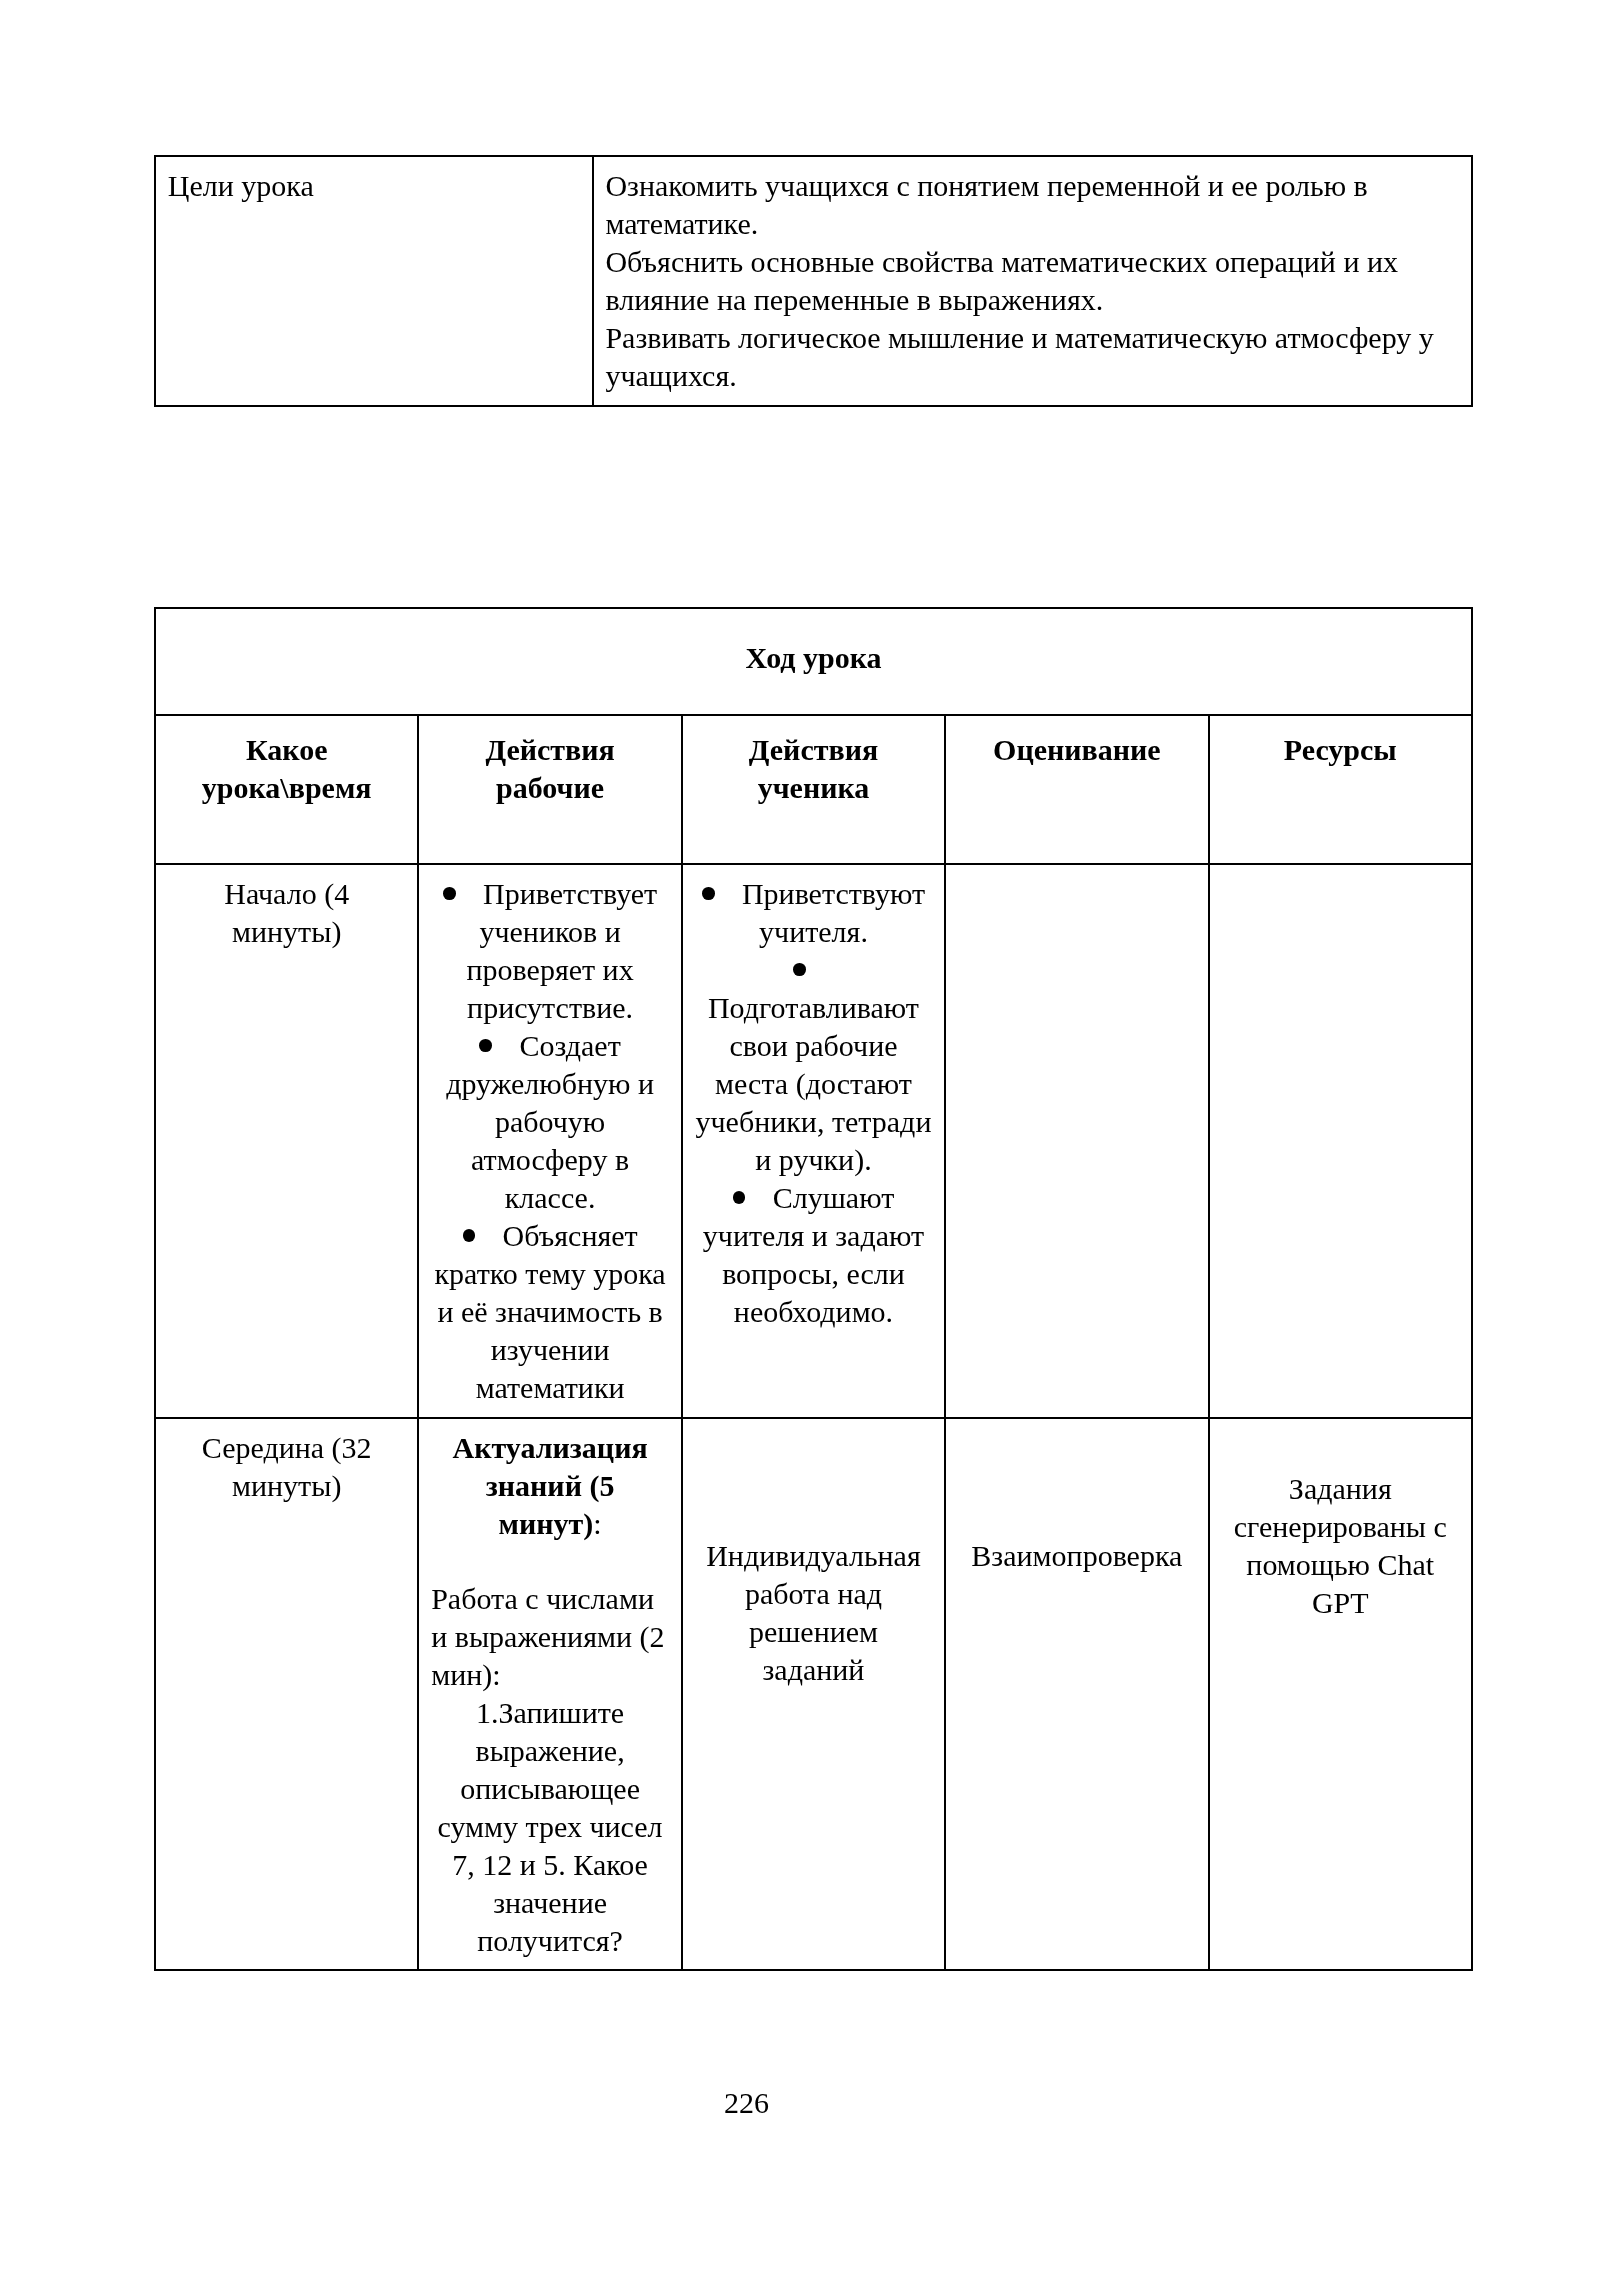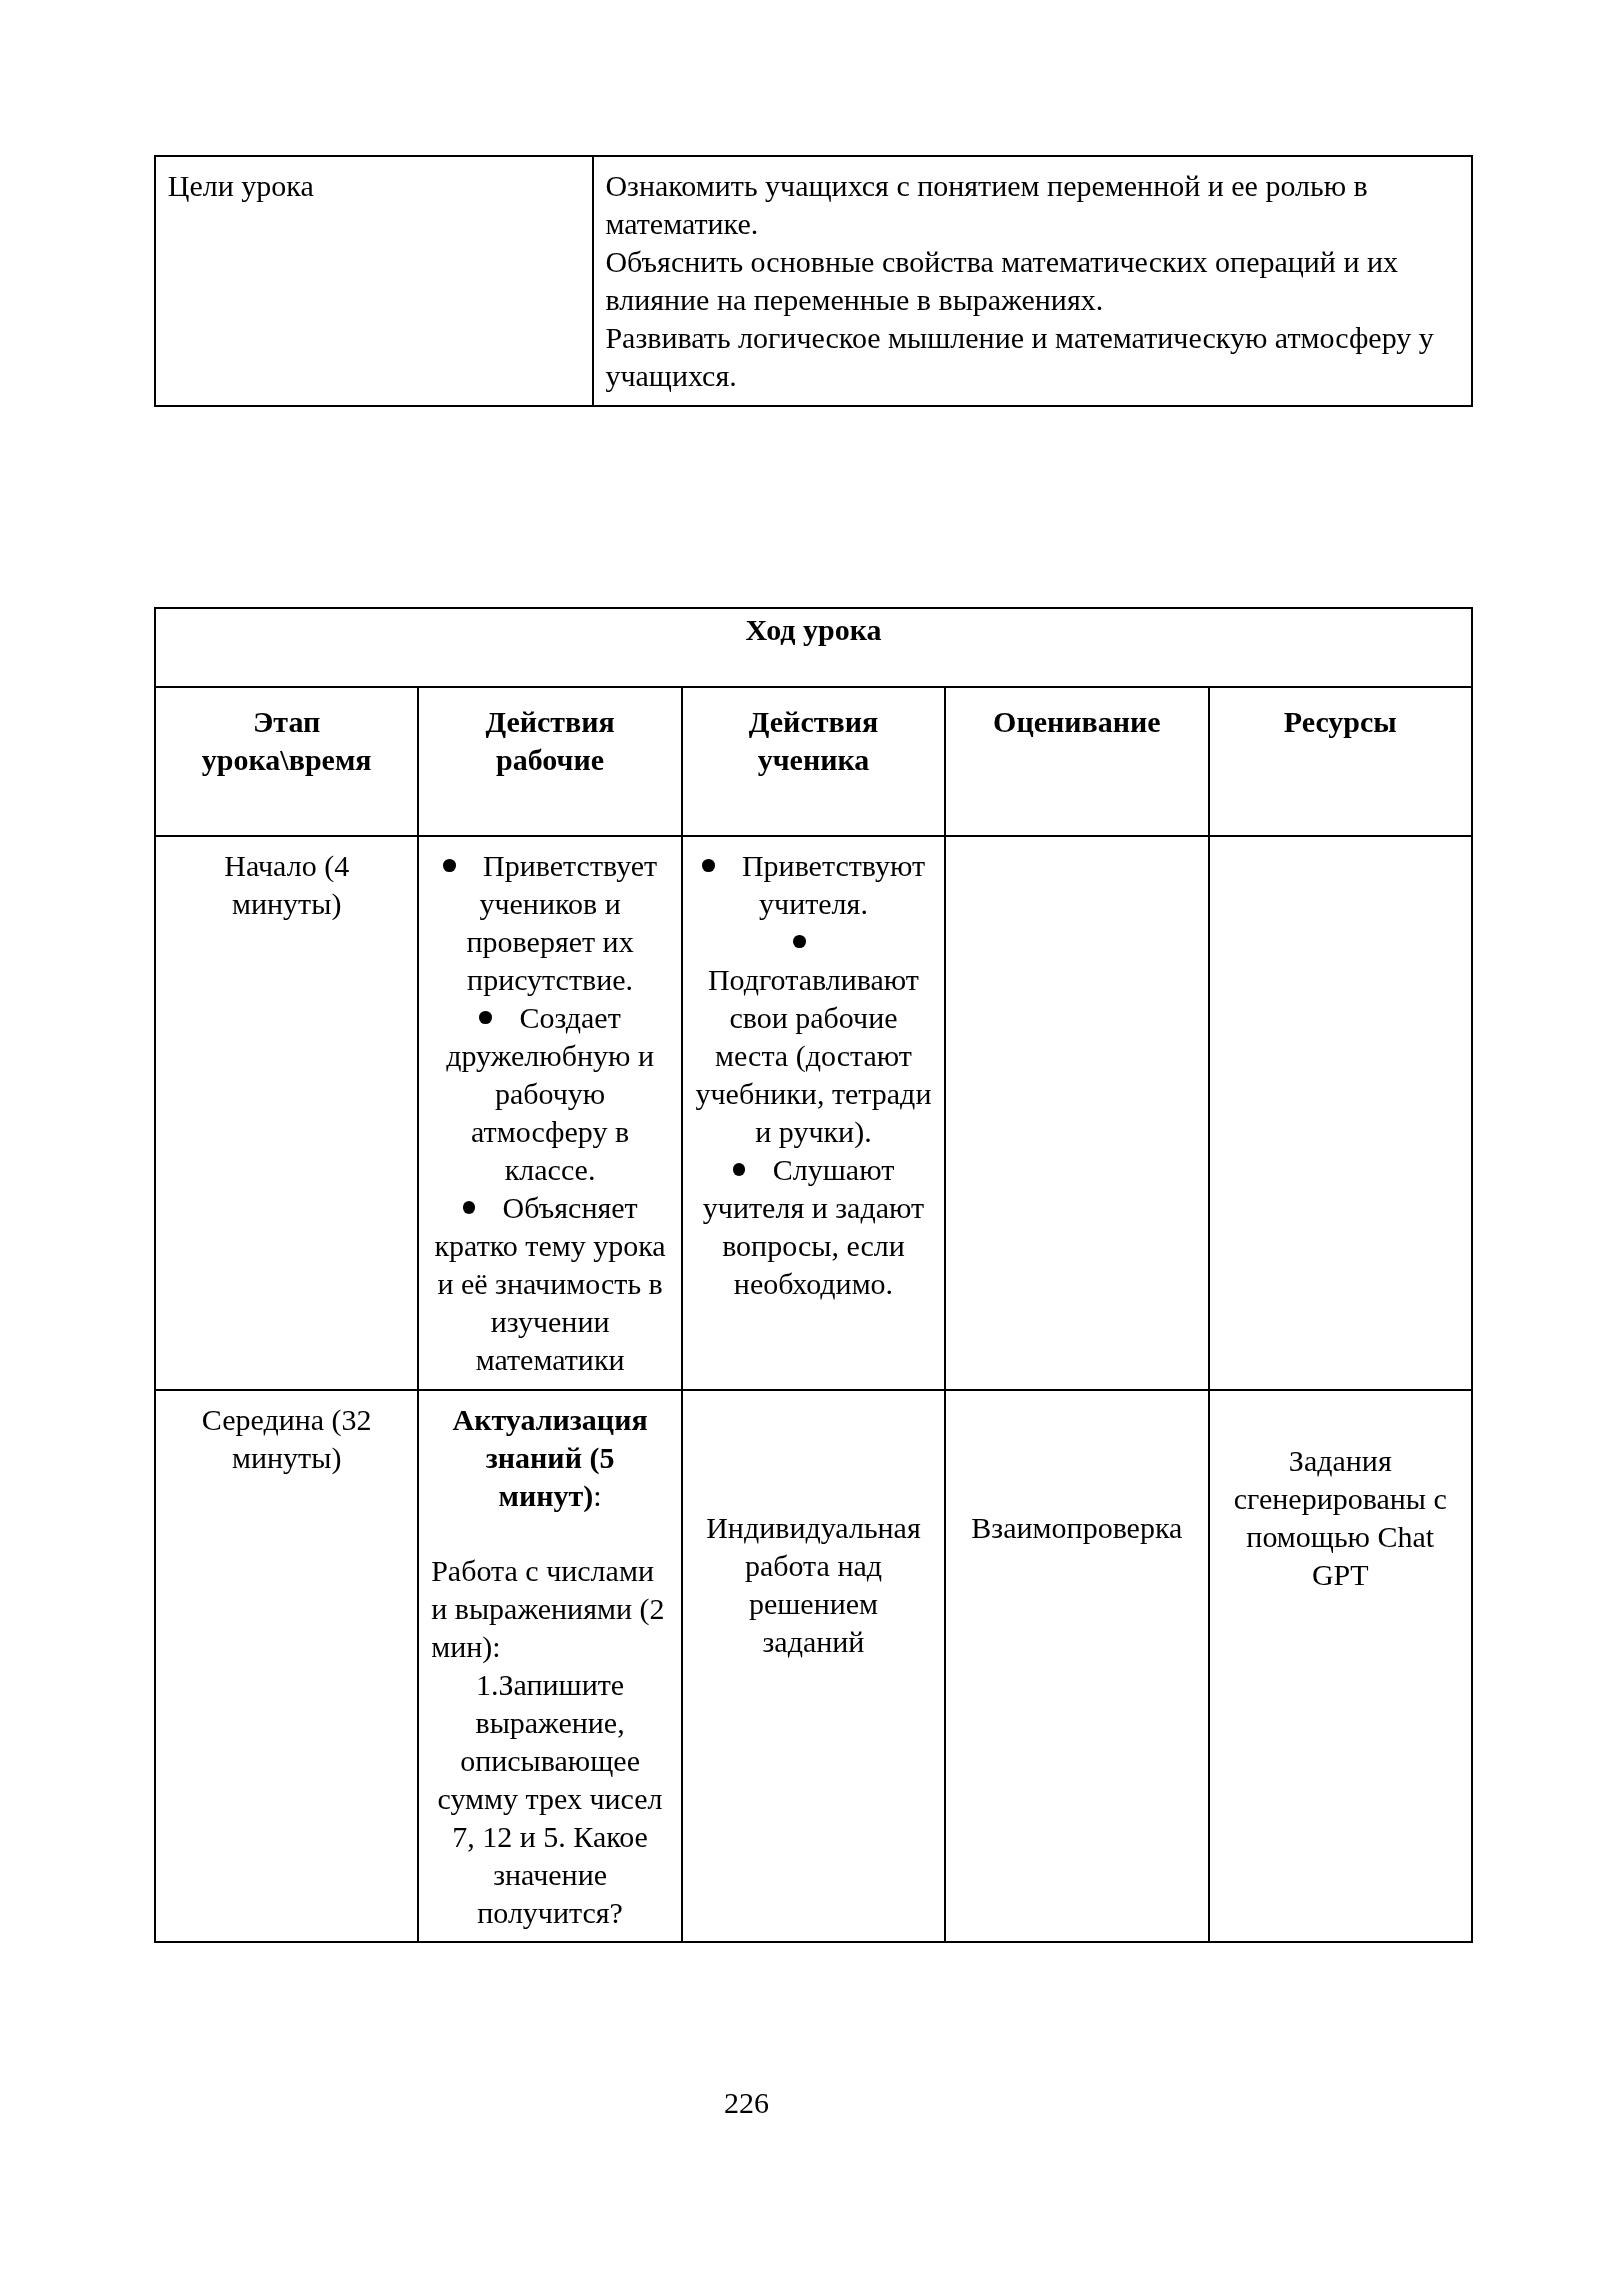--- a/index.html
+++ b/index.html
@@ -6,21 +6,21 @@
     body {
       width: 1621px; height: 2293px; position: relative; overflow: hidden;
       font-family: "Liberation Serif", "DejaVu Serif", serif;
       color: #000; font-size: 30px; line-height: 38px;
     }
     table { border-collapse: collapse; position: absolute; table-layout: fixed; }
     td { border: 2.9px solid #000; vertical-align: top; padding: 9.8px 11.8px; }
     #goals { left: 154px; top: 155px; width: 1319px; }
     #goals td.label { width: 412px; }
     #lesson { left: 154px; top: 607px; width: 1319px; }
-    .title-cell { text-align: center; font-weight: bold; height: 65px; padding-top: 2px; }
+    .title-cell { text-align: center; font-weight: bold; height: 65px; padding-top: 30px; }
     .hdr { text-align: center; font-weight: bold; height: 122px; padding-top: 15.7px; }
     .center { text-align: center; }
     .line { display: block; }
     ul.bul { list-style: none; margin: 0; padding: 0; text-align: center; }
     ul.bul li { position: relative; }
     .dot { display: inline-block; width: 12.7px; height: 12.7px; border-radius: 50%; background: #000; vertical-align: middle; margin-right: 27.4px; position: relative; top: -3.9px; }
     .middle-col { padding-top: 118px; border-radius: 14px; }
     .res-col { padding-top: 51px; }
     .page-num { position: absolute; left: 0; width: 1493px; top: 2084px; text-align: center; font-size: 30px; }
     .c-stage { width: 166px; }
@@ -45,21 +45,21 @@
   </tr>
 </tbody>
   </table>
 
 <table id="lesson">
   <tbody>
       <tr>
     <td colspan="5" class="title-cell">Ход урока</td>
   </tr>
   <tr>
-    <td class="hdr c-stage">Этап урока\время</td>
+    <td class="hdr c-stage">Какое урока\время</td>
     <td class="hdr c-teacher">Действия рабочие</td>
     <td class="hdr c-student">Действия ученика</td>
     <td class="hdr c-assess">Оценивание</td>
     <td class="hdr c-res">Ресурсы</td>
   </tr>
   <tr>
     <td class="center">Начало (4 минуты)</td>
     <td>
       <ul class="bul">
         <li><span class="dot"></span><span>Приветствует учеников и проверяет их присутствие.</span></li>

